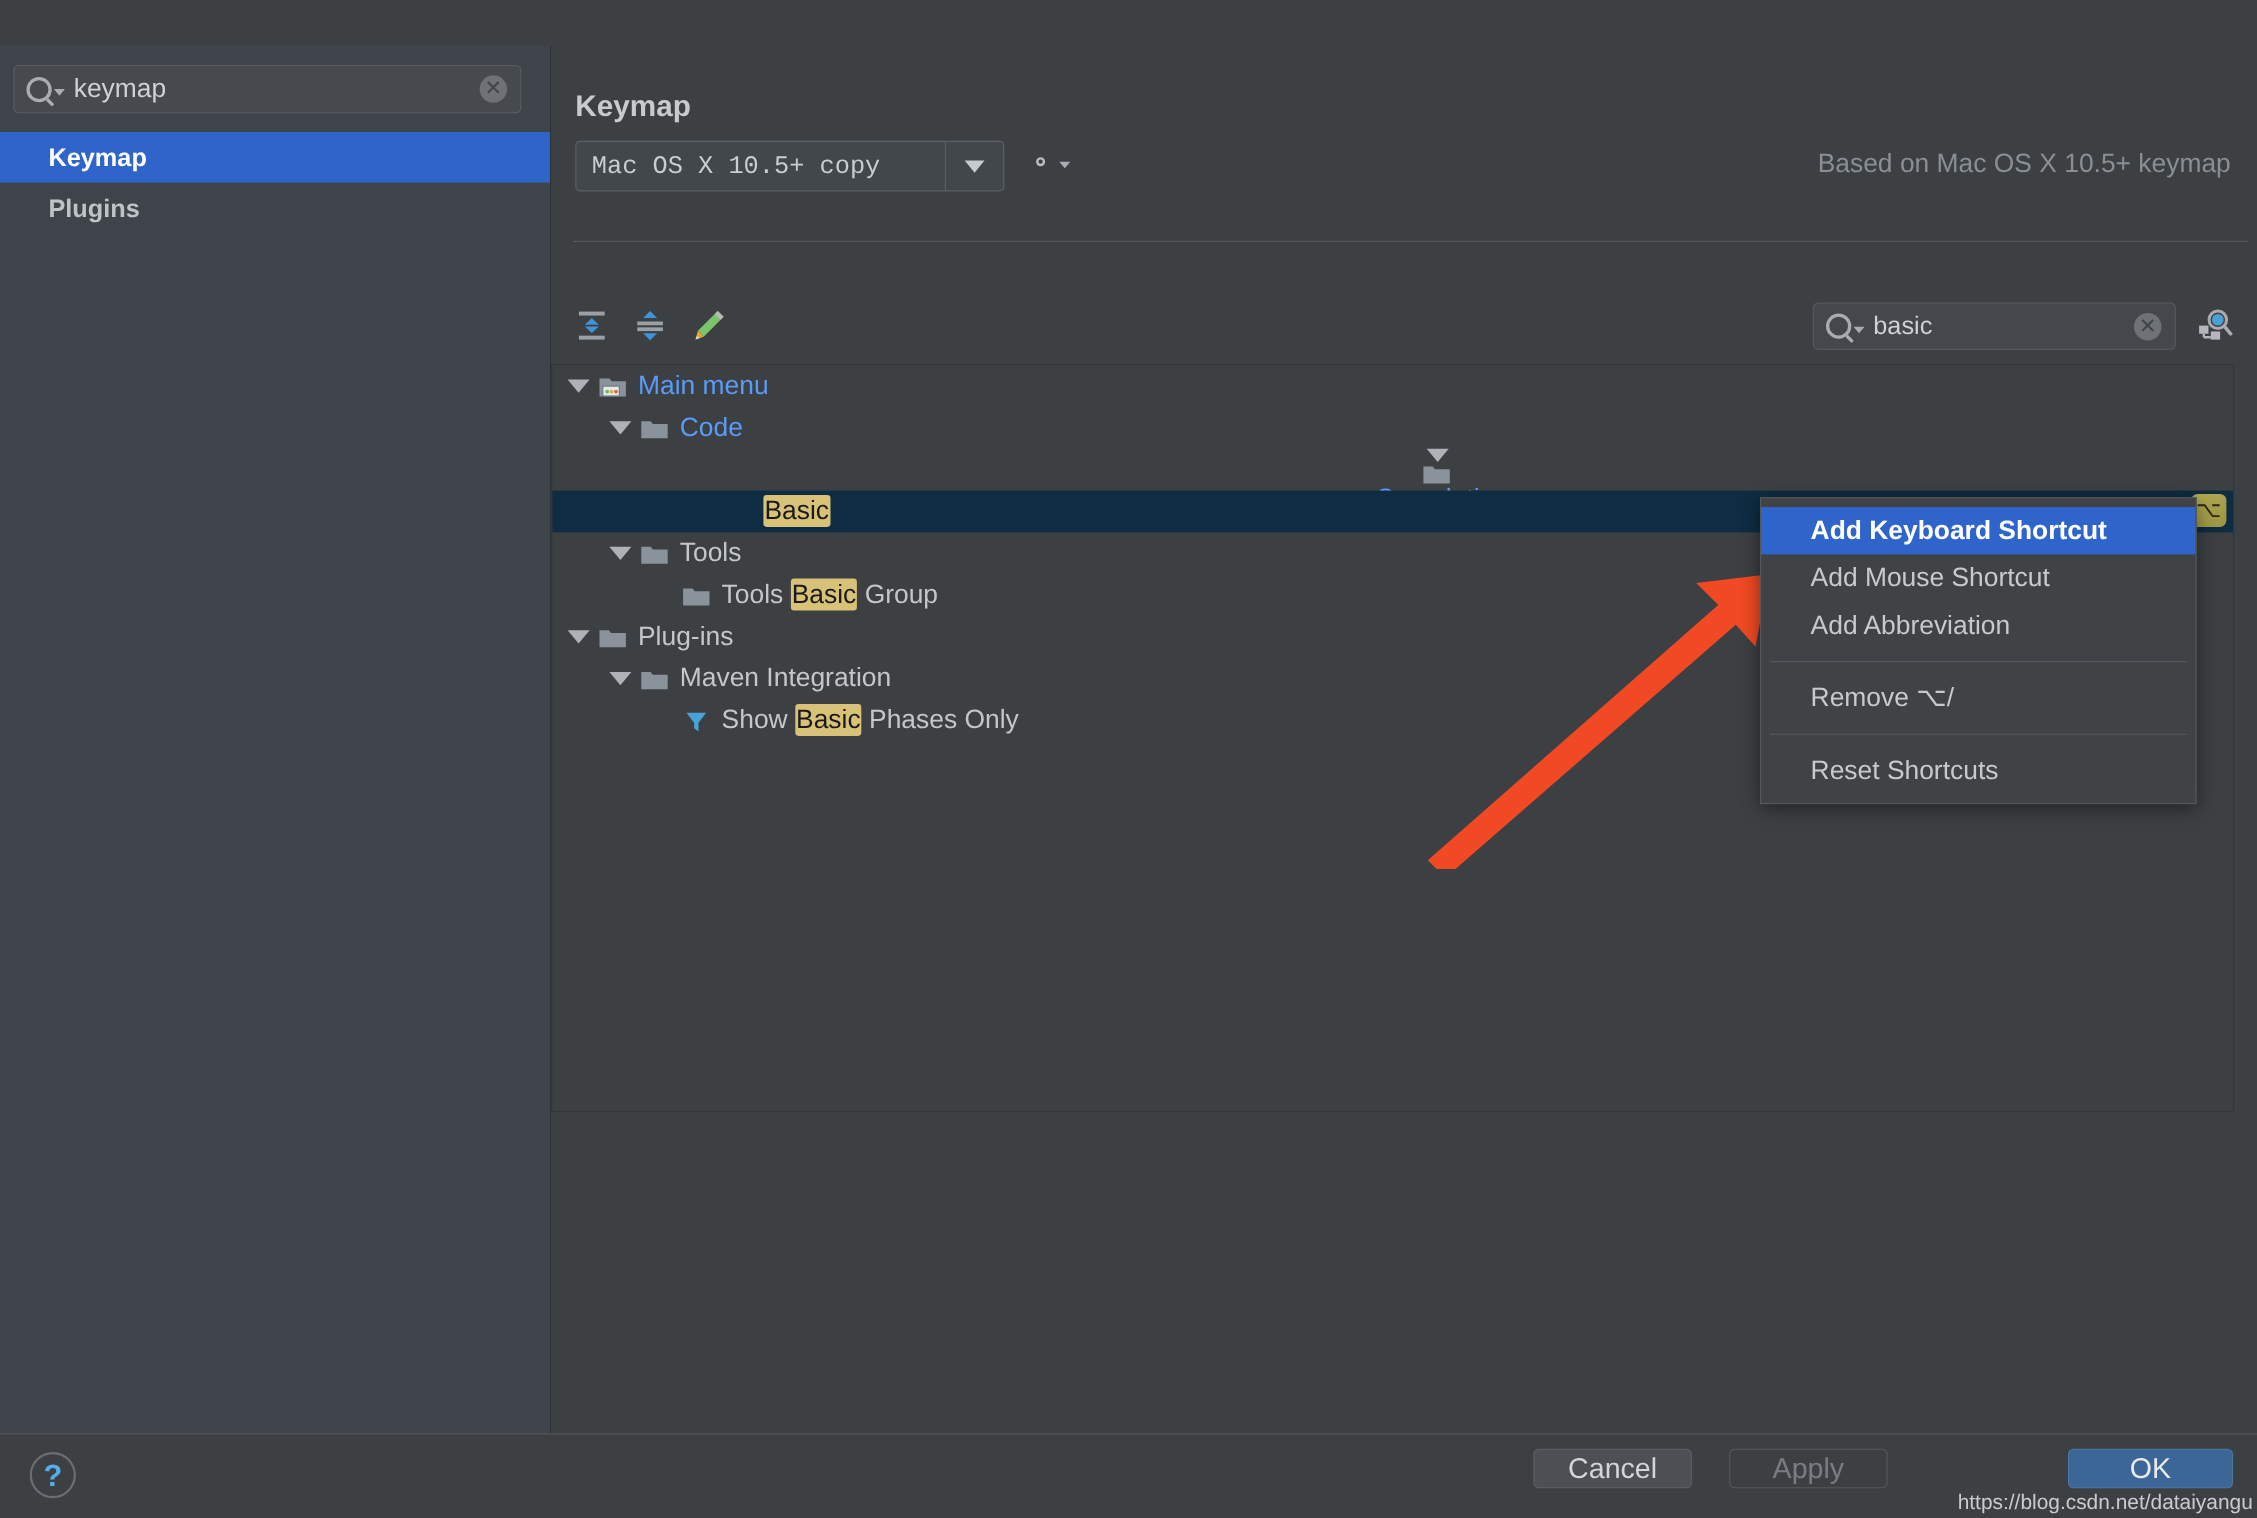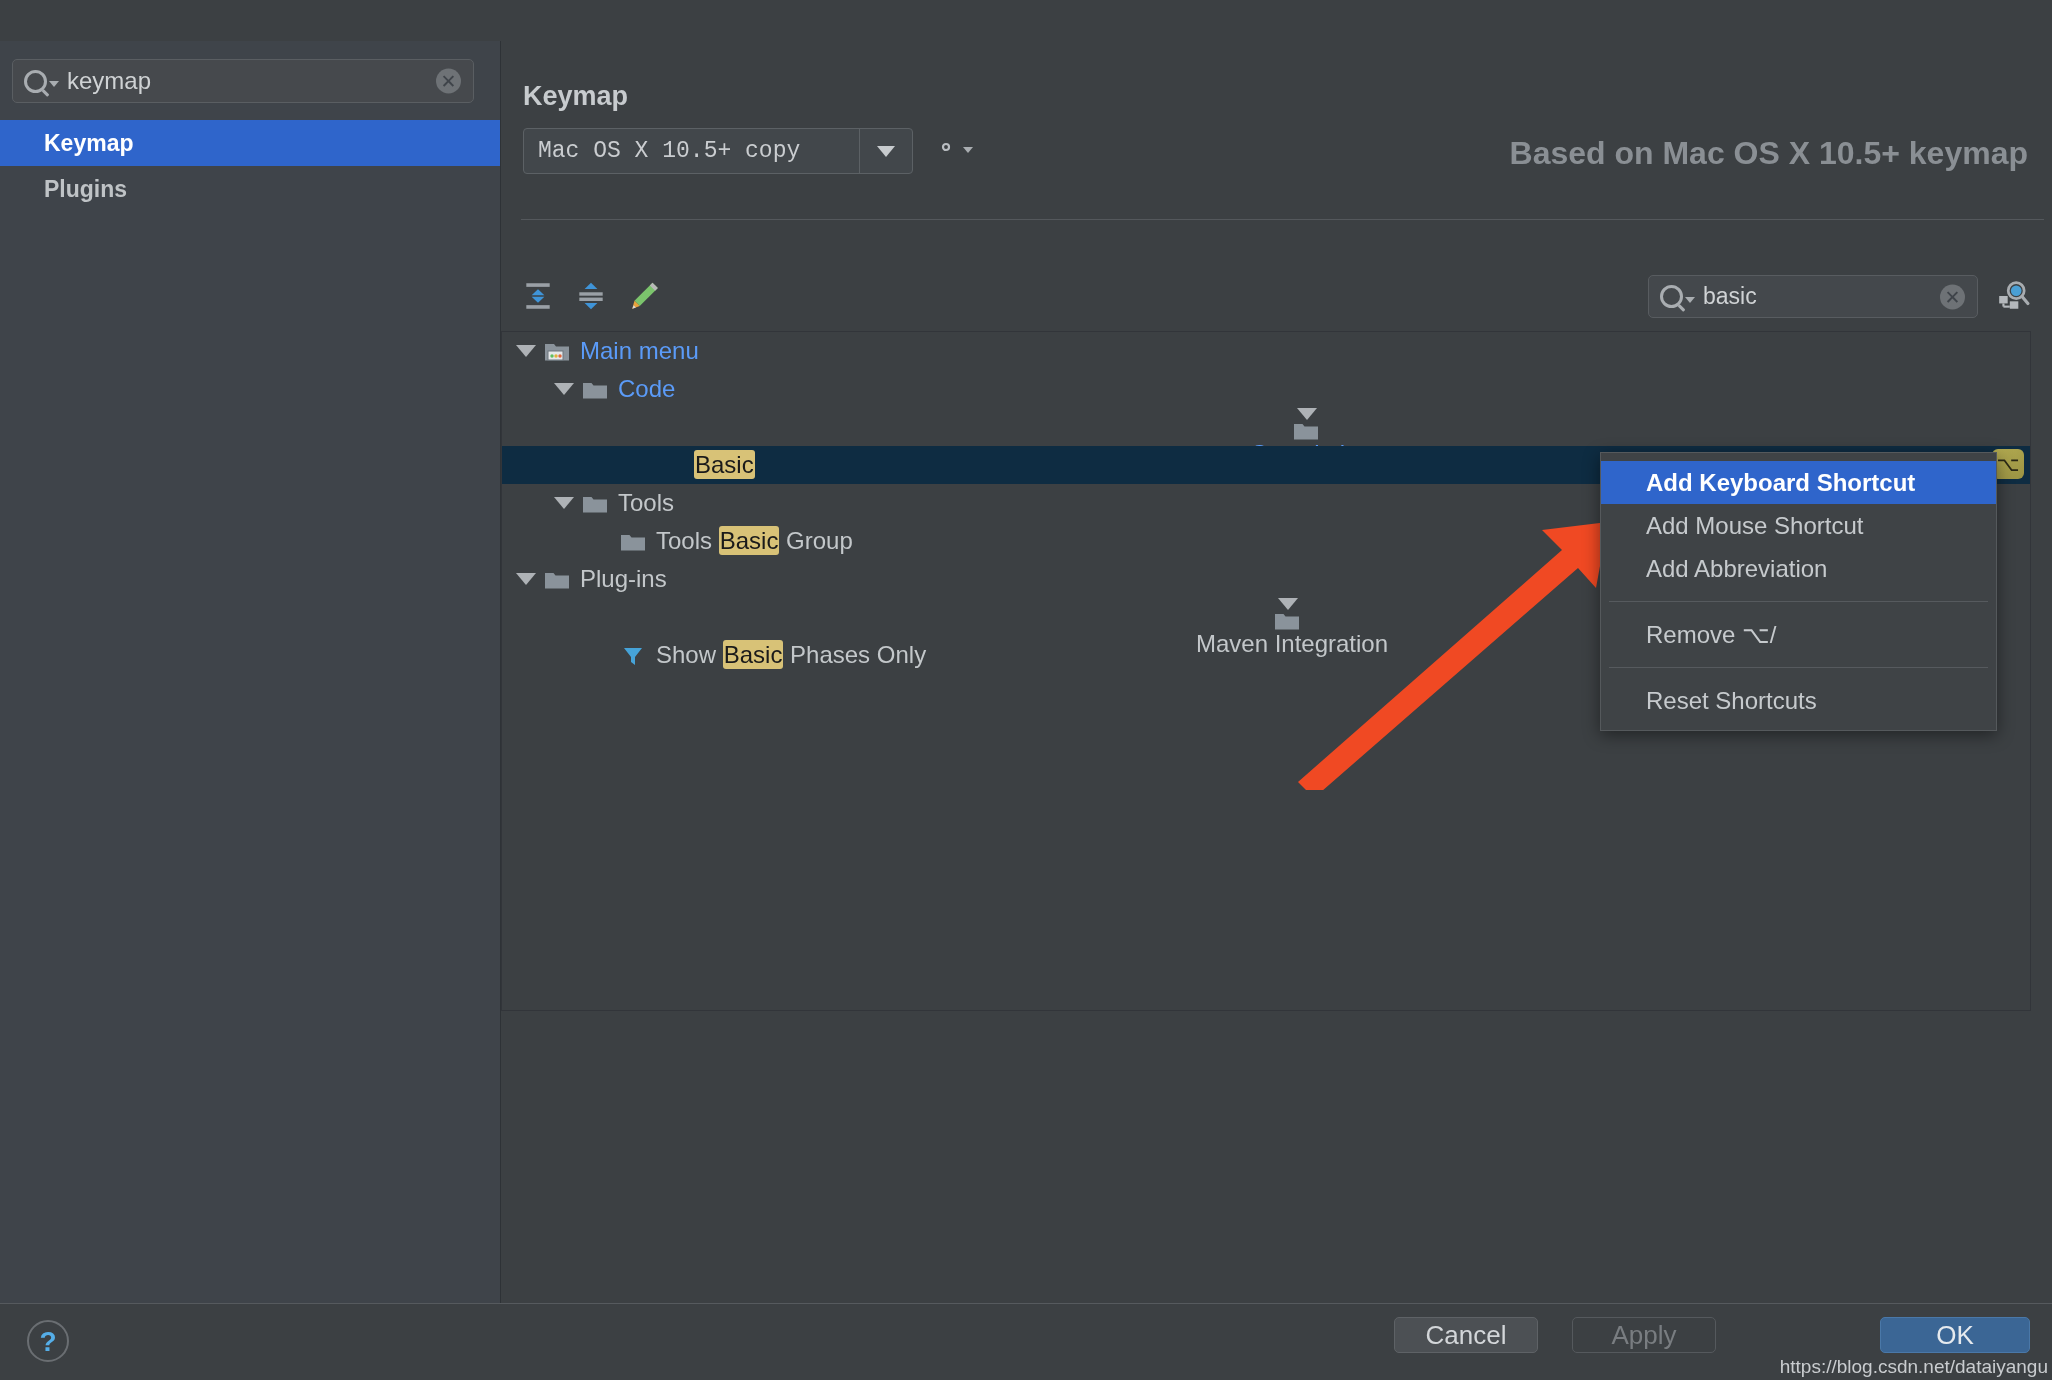--- a/index.html
+++ b/index.html
@@ -185,23 +185,22 @@
     align-items: center;
     gap: 4px;
   }
   .gear {
     width: 26px; height: 26px;
     display: block;
   }
   .based-on {
     position: absolute;
     right: 24px; top: 94px;
-    font-size: 32px;
+    font-size: 24px;
     color: #8a8f94;
-    font-weight: bold;
   }
   .hr-sep {
     position: absolute;
     left: 20px; right: 8px;
     top: 178px;
     height: 1px;
     background: #54585c;
   }
 
   
@@ -536,21 +535,21 @@
           </div>
           <div class="tree-row" style="padding-left: 14px;">
             <span class="twisty"></span>
             <span class="folder">
               <svg width="26" height="22" viewBox="0 0 26 22">
                 <path d="M1 4 h8.5 l2 2.5 h13.5 v13 h-24 z" fill="#8a939b"></path>
               </svg>
             </span>
             <span class="lbl-gray"><span>Plug-ins</span></span>
           </div>
-          <div class="tree-row" style="padding-left: 52px; flex-direction: column;">
+          <div class="tree-row" style="padding-left: 52px;">
             <span class="twisty"></span>
             <span class="folder">
               <svg width="26" height="22" viewBox="0 0 26 22">
                 <path d="M1 4 h8.5 l2 2.5 h13.5 v13 h-24 z" fill="#8a939b"></path>
               </svg>
             </span>
             <span class="lbl-gray"><span>Maven Integration</span></span>
           </div>
           <div class="tree-row" style="padding-left: 90px;">
             <span class="twisty hidden"></span>

